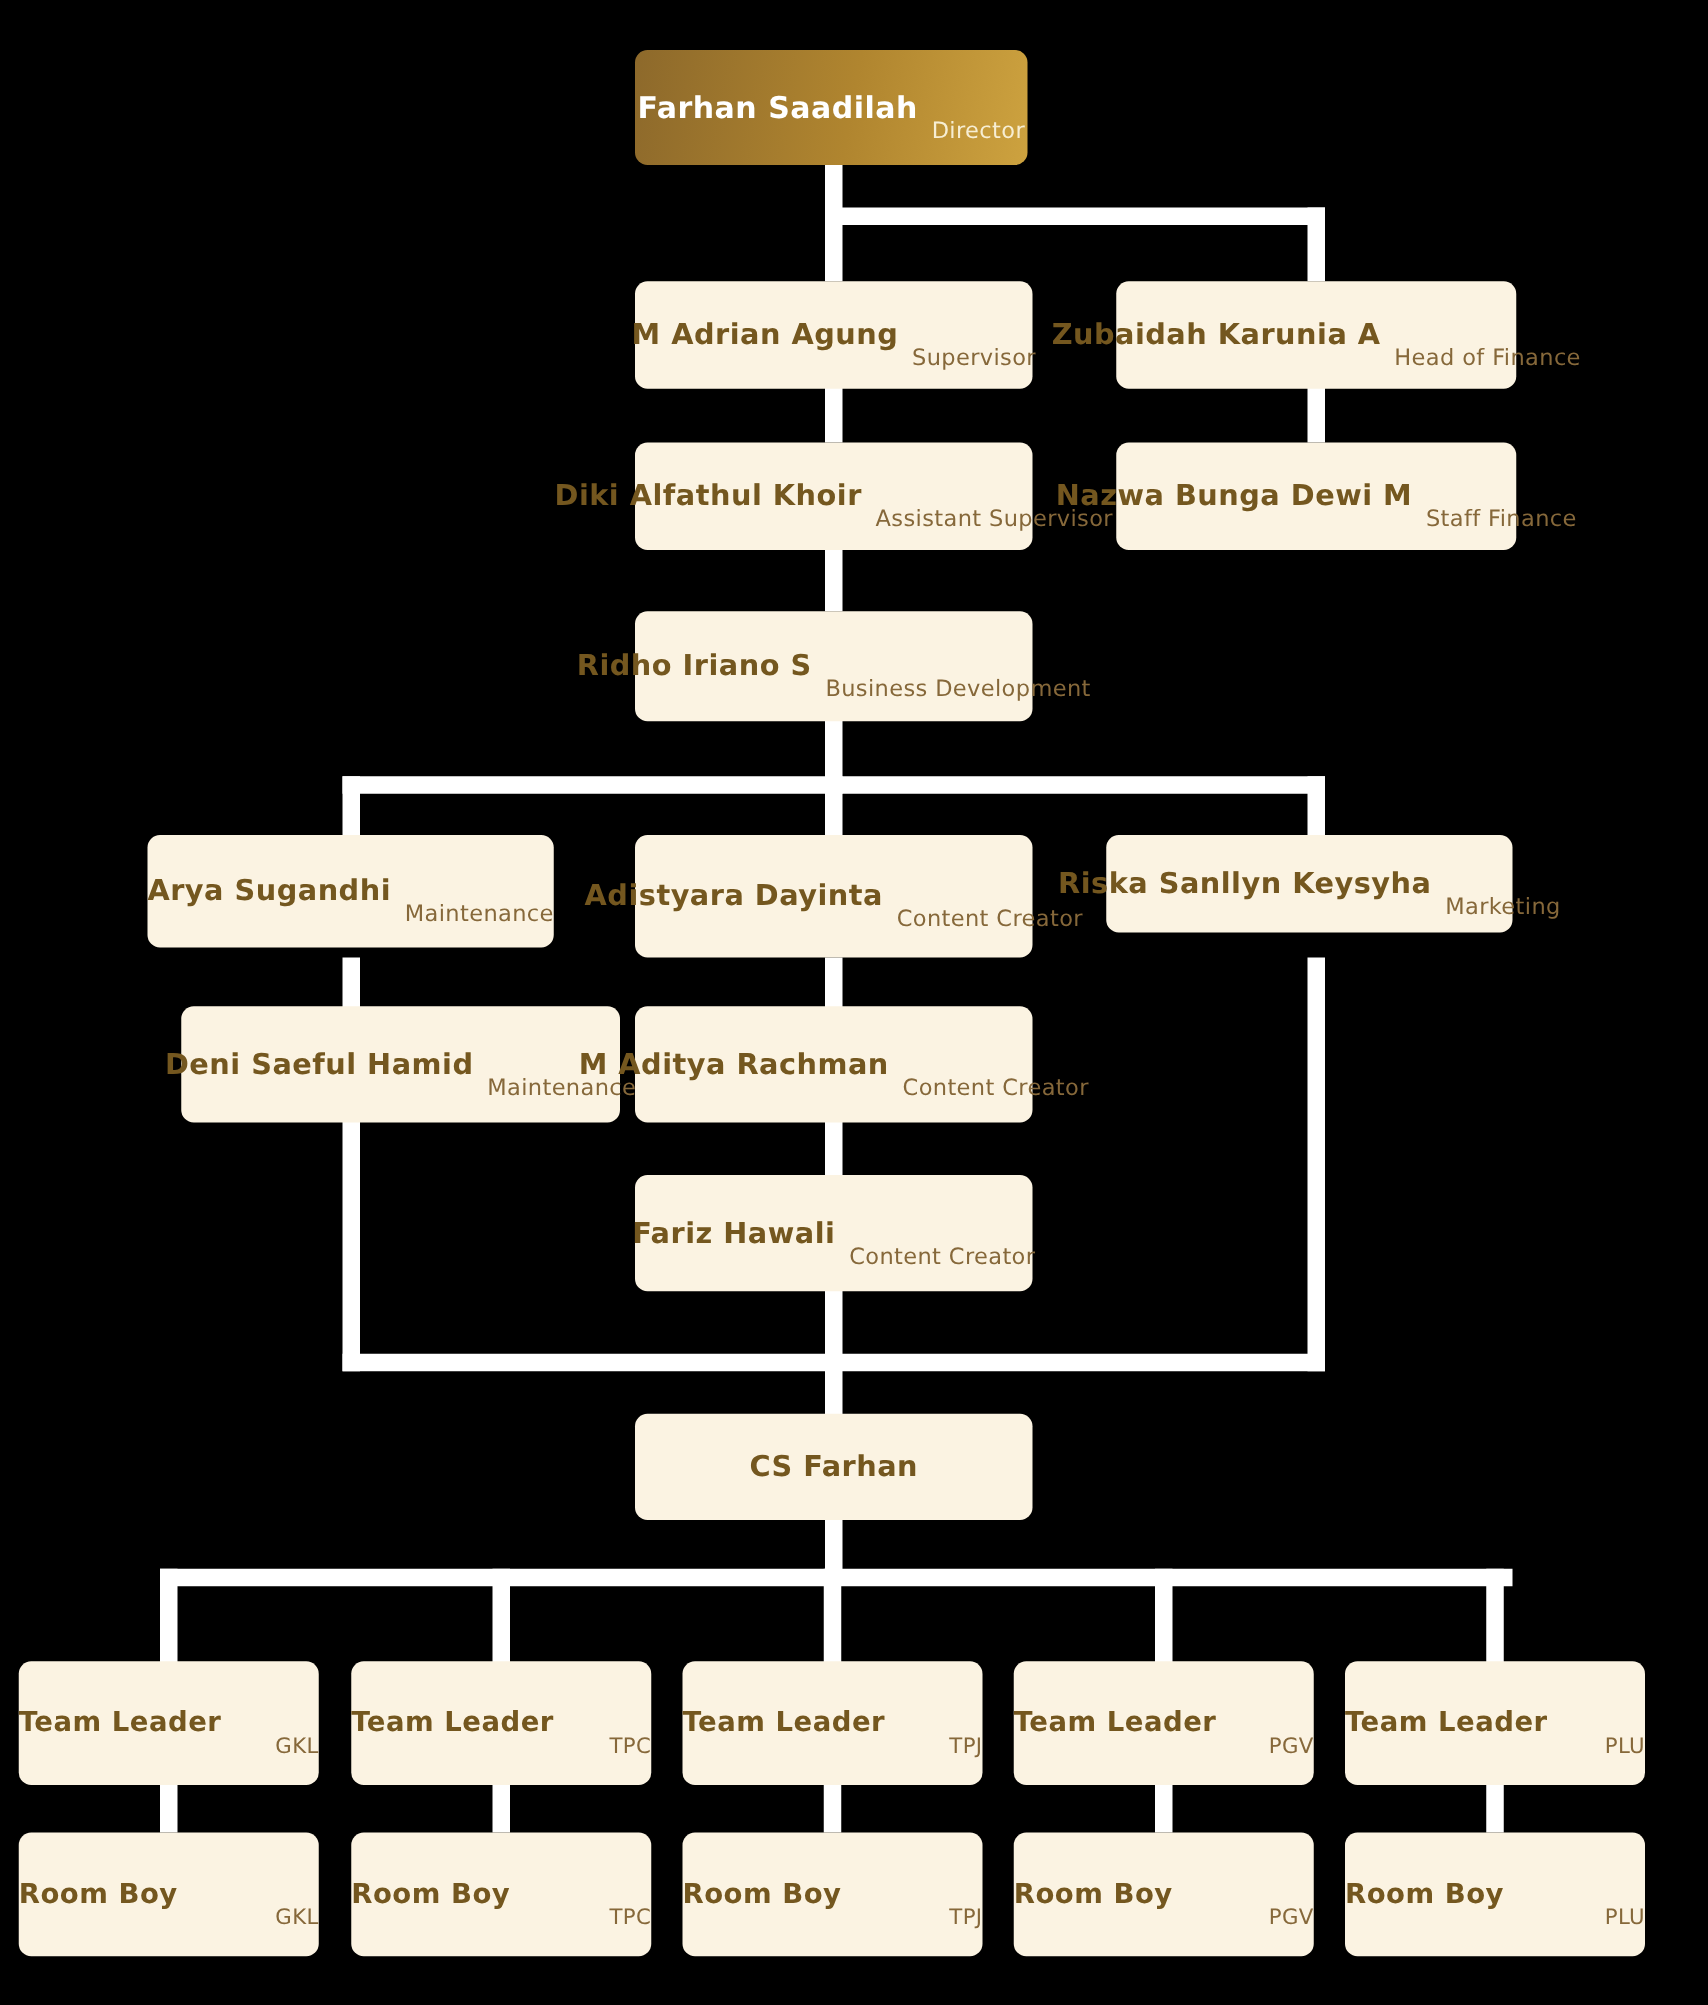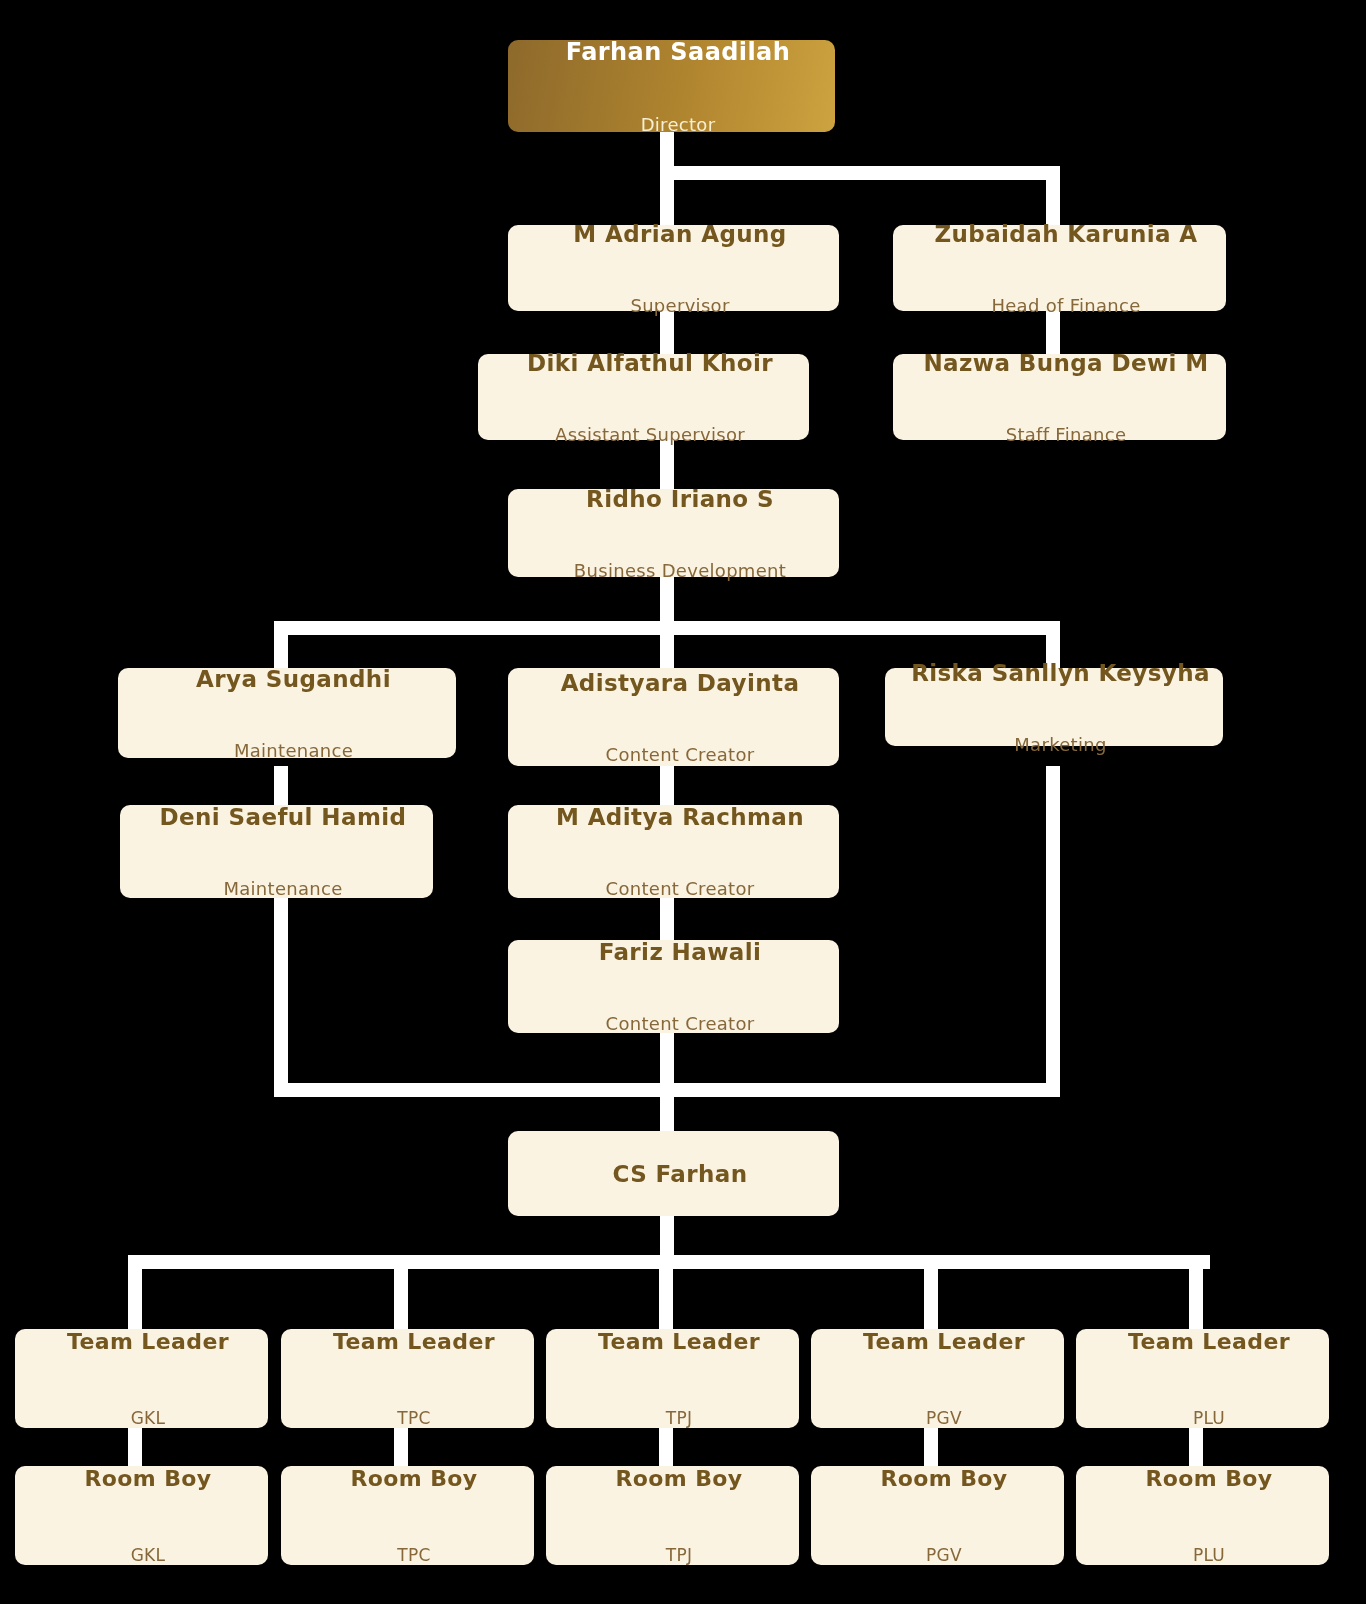--- a/index.html
+++ b/index.html
@@ -14,27 +14,26 @@
   .line {
     position: absolute;
     background: var(--connector-color, #fff);
     z-index: 1;
   }
   .card {
     position: absolute;
     background: var(--card-bg, #fbf3e2);
     border-radius: 10px;
     display: flex;
-    flex-direction: column;
+    flex-direction: row;
     align-items: center;
     justify-content: center;
     gap: 11px;
     z-index: 2;
     text-align: center;
-    padding-left: 13px;
   }
   .card .name {
     font-weight: bold;
     font-size: 23px;
     letter-spacing: 0.4px;
     color: var(--card-name-color, #74571f);
     white-space: nowrap;
   }
   .card .role {
     font-size: 18px;
@@ -99,21 +98,21 @@
   <div class="card" style="left:508px; top:225px; width:318px; height:86px">
     <div class="name">M Adrian Agung</div>
     <div class="role">Supervisor</div>
   </div>
 
   <div class="card" style="left:893px; top:225px; width:320px; height:86px">
     <div class="name">Zubaidah Karunia A</div>
     <div class="role">Head of Finance</div>
   </div>
 
-  <div class="card" style="left:478px; top:354px; width:318px; height:86px">
+  <div class="card" style="left:508px; top:354px; width:318px; height:86px">
     <div class="name">Diki Alfathul Khoir</div>
     <div class="role">Assistant Supervisor</div>
   </div>
 
   <div class="card" style="left:893px; top:354px; width:320px; height:86px">
     <div class="name">Nazwa Bunga Dewi M</div>
     <div class="role">Staff Finance</div>
   </div>
 
   <div class="card" style="left:508px; top:489px; width:318px; height:88px">
@@ -129,21 +128,21 @@
   <div class="card" style="left:508px; top:668px; width:318px; height:98px">
     <div class="name">Adistyara Dayinta</div>
     <div class="role">Content Creator</div>
   </div>
 
   <div class="card" style="left:885px; top:668px; width:325px; height:78px">
     <div class="name">Riska Sanllyn Keysyha</div>
     <div class="role">Marketing</div>
   </div>
 
-  <div class="card" style="left:120px; top:805px; width:300px; height:93px">
+  <div class="card" style="left:145px; top:805px; width:351px; height:93px">
     <div class="name">Deni Saeful Hamid</div>
     <div class="role">Maintenance</div>
   </div>
 
   <div class="card" style="left:508px; top:805px; width:318px; height:93px">
     <div class="name">M Aditya Rachman</div>
     <div class="role">Content Creator</div>
   </div>
 
   <div class="card" style="left:508px; top:940px; width:318px; height:93px">

